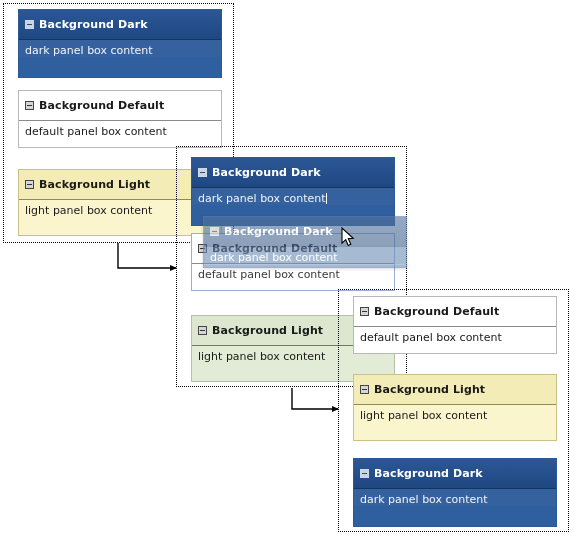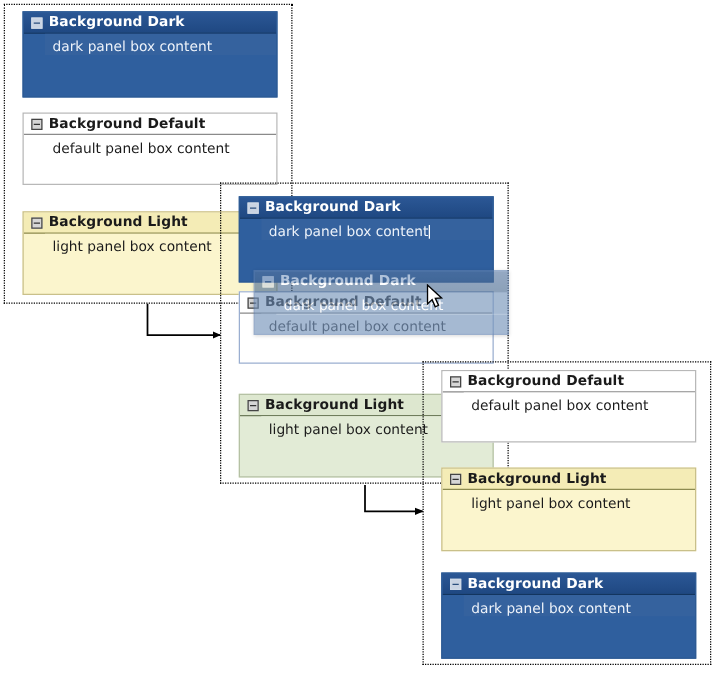--- a/index.html
+++ b/index.html
@@ -29,37 +29,36 @@
   #group-right  { left: 338px; top: 289px; width: 231px; height: 243px; }
 
   
   .panel {
     position: absolute;
     box-sizing: border-box;
     overflow: hidden;
   }
   .panel-header {
     box-sizing: border-box;
-    height: 17px;
+    height: 30px;
     line-height: 16px;
     padding: 0 4px 0 6px;
     display: flex;
     align-items: center;
     font-size: 11px;
     font-weight: bold;
     letter-spacing: 0.1px;
     white-space: nowrap;
   }
   .panel-body {
     box-sizing: border-box;
     padding: 4px 6px 0 6px;
     font-size: 11px;
     white-space: nowrap;
     position: relative;
-    margin-left: 17px;
   }
 
   
   .tool-icon {
     width: 9px;
     height: 9px;
     box-sizing: border-box;
     margin-right: 5px;
     flex: 0 0 auto;
     position: relative;

